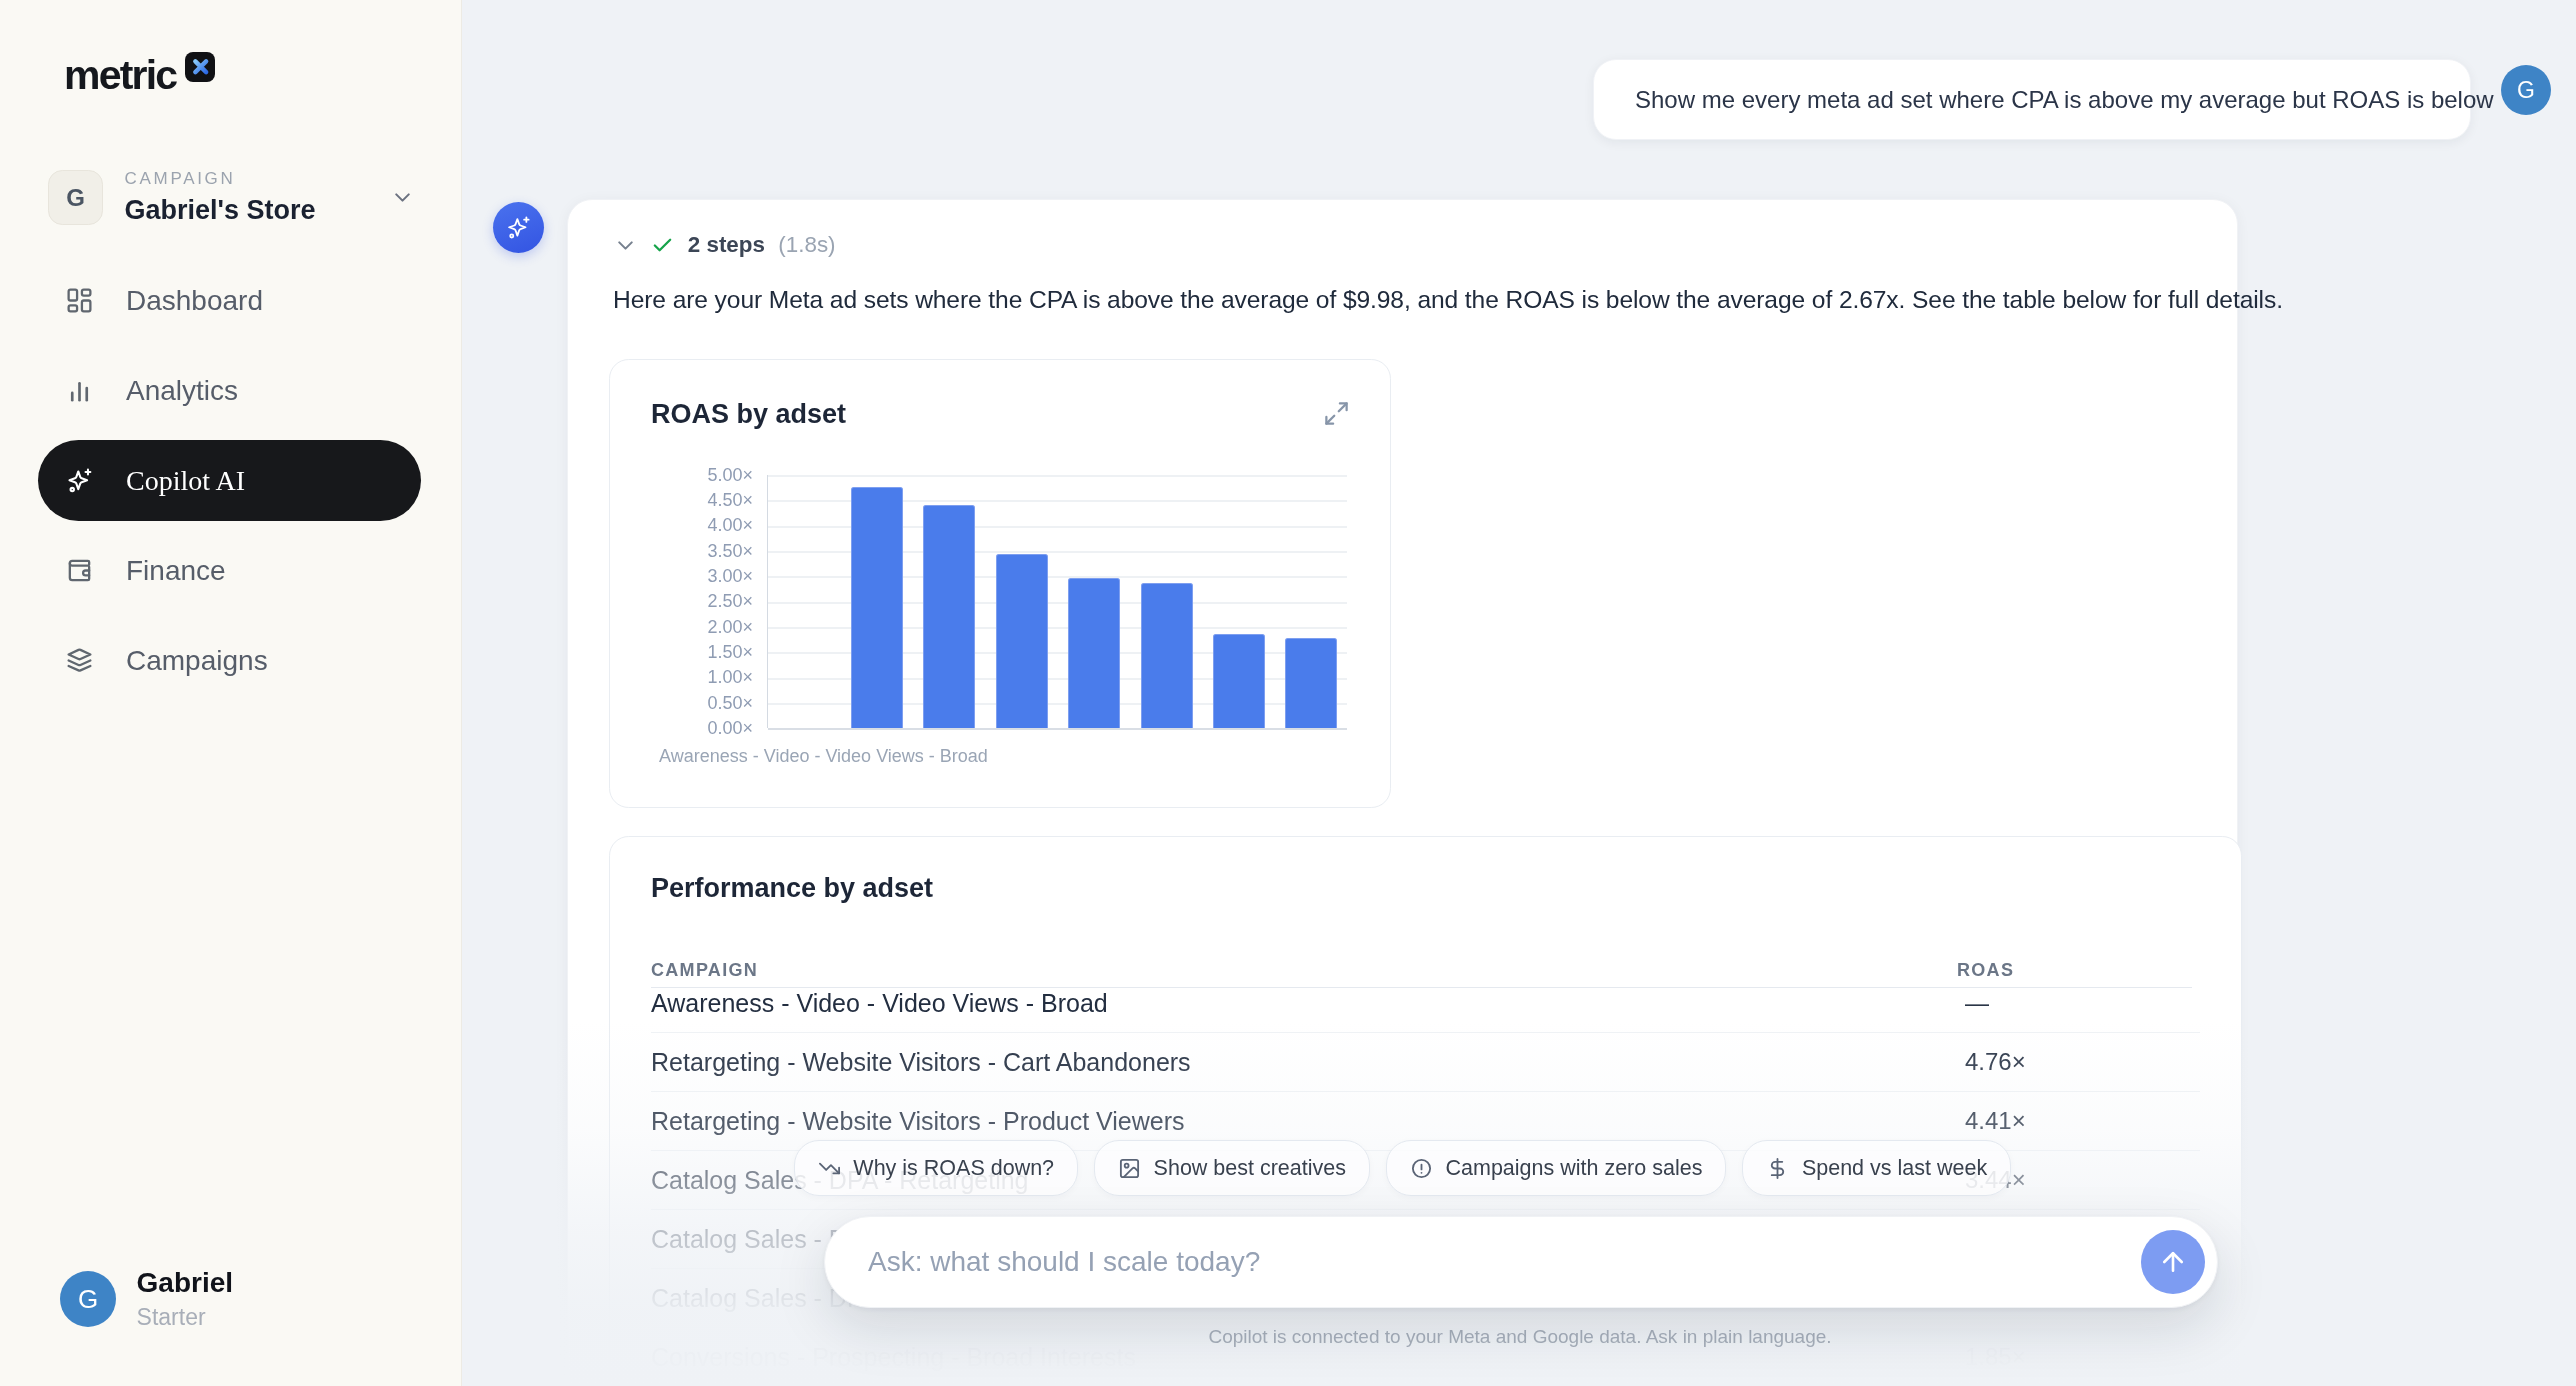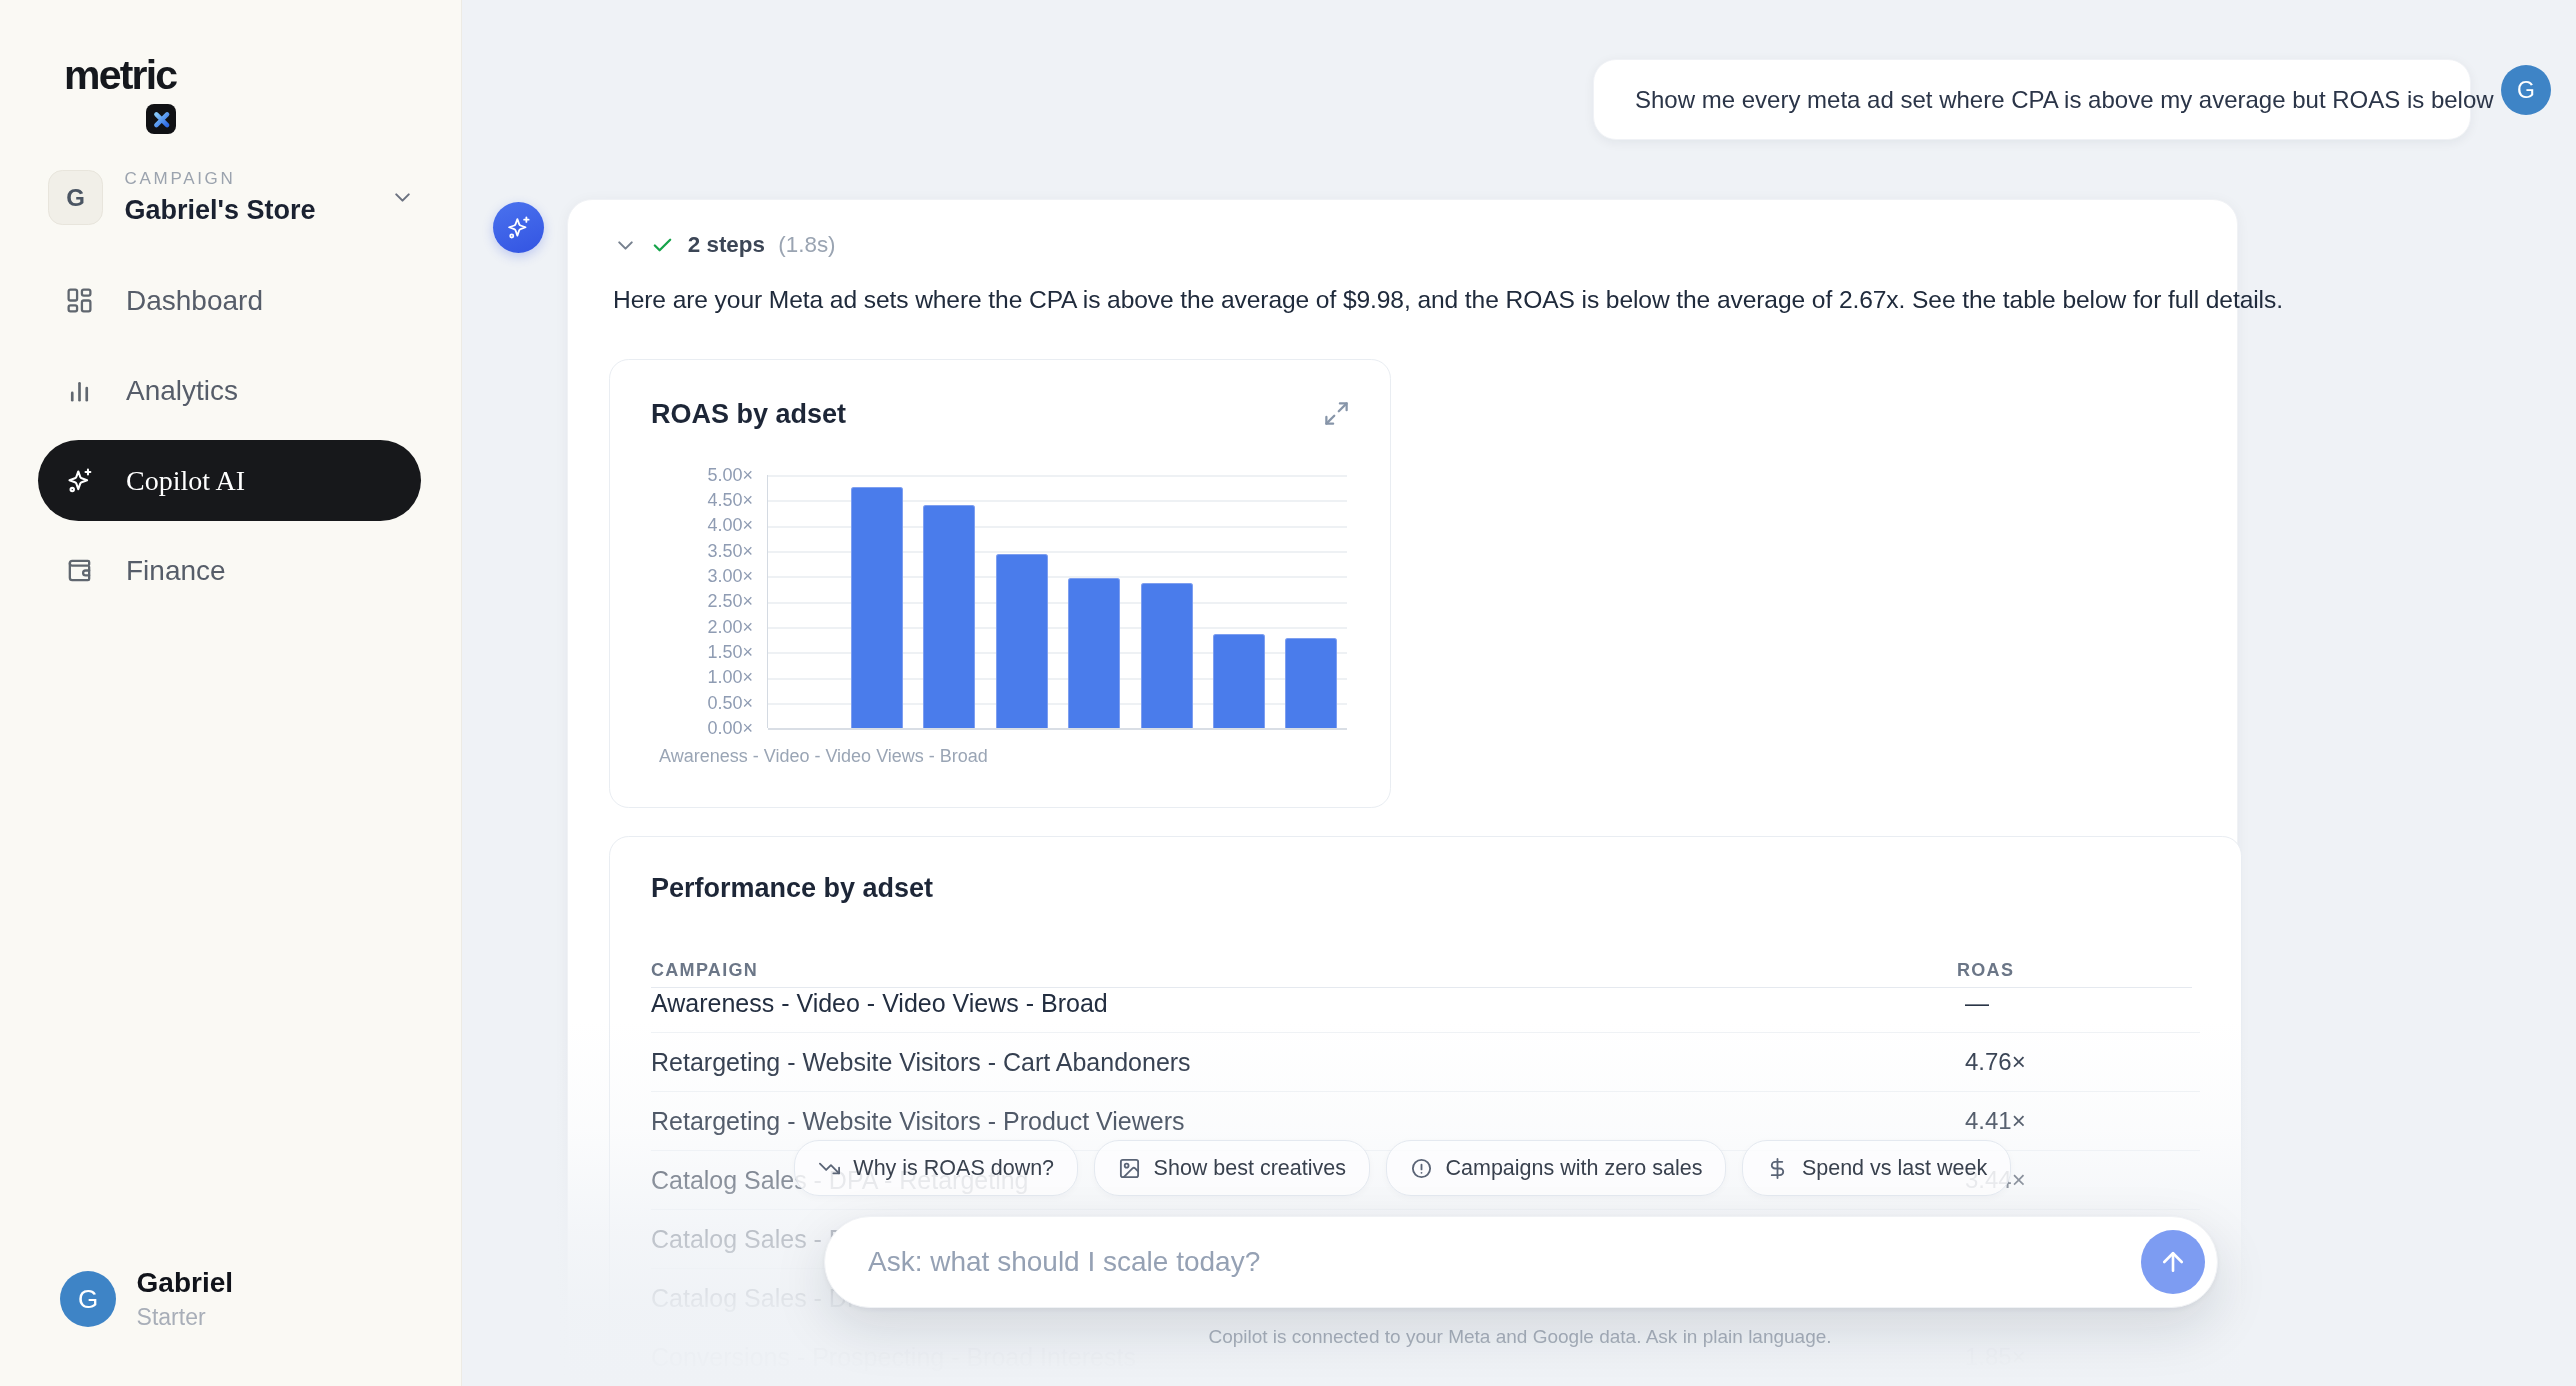--- a/index.html
+++ b/index.html
@@ -3,21 +3,21 @@
 <meta charset="utf-8">
 <style>
   * { margin:0; padding:0; box-sizing:border-box; }
   html,body { width:2576px; height:1386px; }
   body { font-family:"Liberation Sans", sans-serif; }
   #app { position:relative; width:2576px; height:1386px; background:#eff2f6; overflow:hidden; }
 
   
   .sidebar { position:absolute; left:0; top:0; width:462px; height:1386px;
     background:#faf9f4; border-right:1.8px solid #edebe4; z-index:20; }
-  .logo { position:absolute; left:64px; top:52px; display:flex; align-items:flex-end; gap:5.4px;flex-direction:column; }
+  .logo { position:absolute; left:64px; top:52px; display:flex; align-items:flex-start; gap:5.4px; }
   .logo-text { font-size:41px; font-weight:700; letter-spacing:-1.8px; color:#15181d; }
   .logo-badge { width:30px; height:30px; border-radius:8px; background:#101114;
     display:flex; align-items:center; justify-content:center; margin-left:3.6px; }
   .workspace { position:absolute; left:48px; top:166px; width:367px; height:63px;
     display:flex; align-items:center; cursor:pointer; }
   .ws-avatar { width:55px; height:55px; border-radius:14.3px; background:#f1efe8;
     border:1.8px solid #e8e5dc; display:flex; align-items:center; justify-content:center;
     font-size:24px; font-weight:600; color:#4b5563; }
   .ws-meta { margin-left:21.5px; flex:1; }
   .ws-label { font-size:17px; letter-spacing:2.7px; color:#9ba3ae; font-weight:500; }
@@ -184,20 +184,30 @@
       </div>
       <div class="nav-item">
         <span class="nav-icon">
           <svg width="29" height="29" viewBox="0 0 24 24" fill="none" stroke="currentColor" stroke-width="1.9" stroke-linecap="round" stroke-linejoin="round">
               <path d="M20 7V5a1 1 0 0 0-1-1H6a2 2 0 0 0 0 4h13a1 1 0 0 1 1 1v3"></path>
               <path d="M4 6v12a2 2 0 0 0 2 2h13a1 1 0 0 0 1-1v-3"></path>
               <path d="M17 12a2 2 0 0 0 0 4h3v-4Z"></path>
             </svg>
         </span>
         <span class="nav-label">Finance</span>
+      </div>
+      <div class="nav-item">
+        <span class="nav-icon">
+          <svg width="29" height="29" viewBox="0 0 24 24" fill="none" stroke="currentColor" stroke-width="1.9" stroke-linecap="round" stroke-linejoin="round">
+              <path d="M12.8 3.2a2 2 0 0 0-1.6 0L3 7l8.2 3.8a2 2 0 0 0 1.6 0L21 7Z"></path>
+              <path d="m21 12-8.2 3.7a2 2 0 0 1-1.6 0L3 12"></path>
+              <path d="m21 16.5-8.2 3.7a2 2 0 0 1-1.6 0L3 16.5"></path>
+            </svg>
+        </span>
+        <span class="nav-label">Campaigns</span>
       </div>
     </nav>
 
     <div class="account">
       <div class="acct-avatar">G</div>
       <div class="acct-meta">
         <div class="acct-name">Gabriel</div>
         <div class="acct-plan">Starter</div>
       </div>
     </div>

